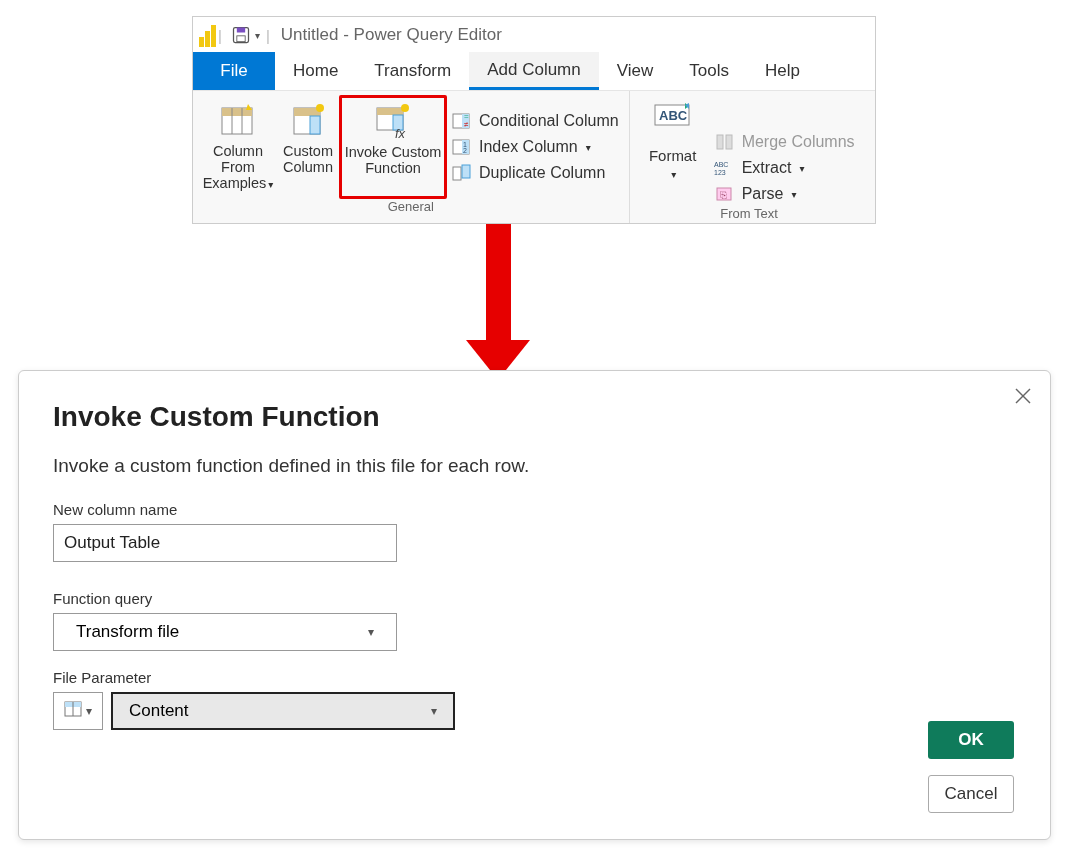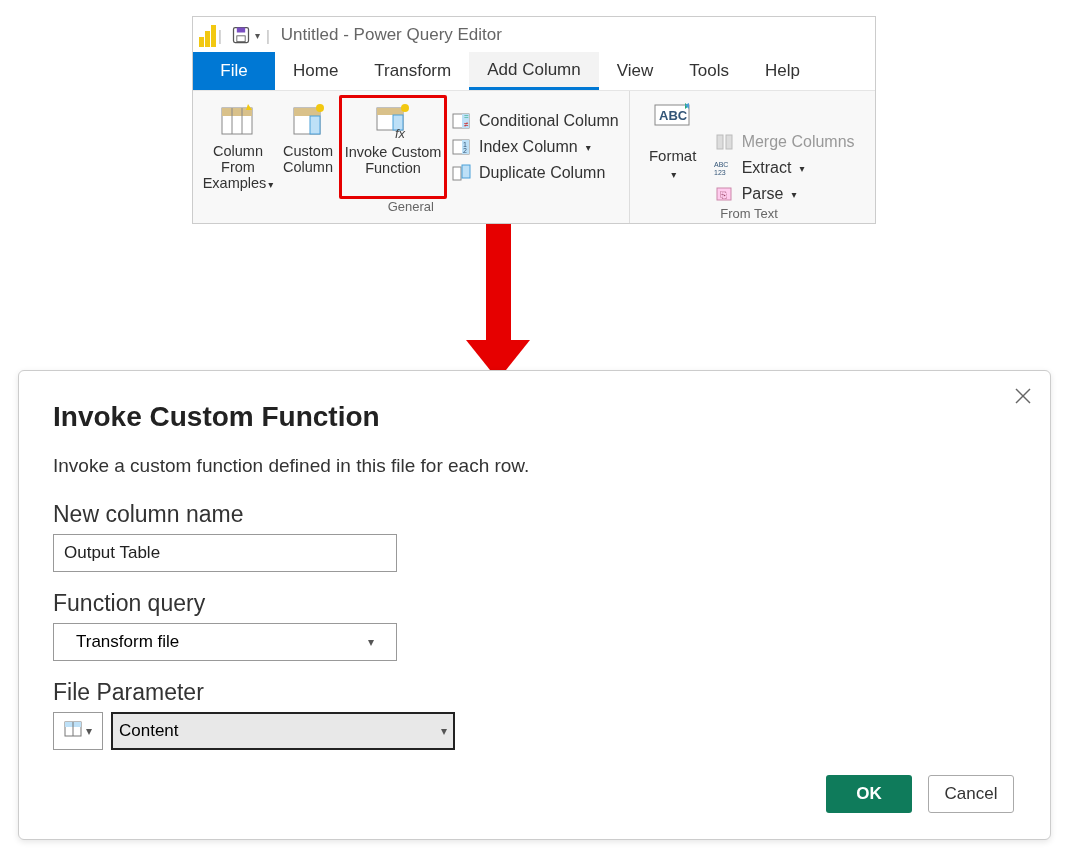--- a/index.html
+++ b/index.html
@@ -60,27 +60,27 @@
   
   .dialog {
     position:absolute; left:18px; top:370px; width:1033px; height:470px;
     border:1px solid #ccc; border-radius:6px; background:#fff;
     box-shadow:0 2px 6px rgba(0,0,0,0.1);
     padding:30px 34px 22px 34px;
   }
   .dlg-close { position:absolute; right:18px; top:16px; color:#666; font-size:20px;}
   .dlg-title { font-size:28px; font-weight:600; color:#222; margin-bottom:22px;}
   .dlg-desc { font-size:19px; color:#333; margin-bottom:24px;}
-  .field-label { font-size:23px; color:#333; margin-bottom:6px;}
-  .text-input { width:344px; height:38px; border:1px solid #999; padding:3px 10px; font-size:17px; color:#222; margin-bottom:18px;}
+  .field-label { font-size:15px; color:#333; margin-bottom:6px;}
+  .text-input { width:344px; height:38px; border:1px solid #999; padding:3px 10px; font-size:17px; color:#222; margin-bottom:28px;}
   .select-wrap { width:344px; height:38px; border:1px solid #999; display:flex; align-items:center; justify-content:space-between; padding:0 22px; margin-bottom:18px; font-size:17px;}
   .param-row { display:flex; gap:8px; align-items:center;}
   .type-btn { width:50px; height:38px; border:1px solid #999; display:flex; align-items:center; justify-content:center; gap:4px;}
-  .param-select { width:344px; height:38px; border:2px solid #222; background:#e8e8e8; display:flex; align-items:center; justify-content:space-between; padding:0 6px; font-size:17px;}
-  .dlg-buttons { position:absolute; right:36px; bottom:26px; display:flex; gap:16px;}
+  .param-select { width:344px; height:38px; border:2px solid #222; background:#e8e8e8; display:flex; align-items:center; justify-content:space-between; padding:0 16px; font-size:17px;}
+  .dlg-buttons { position:absolute; right:36px; bottom:26px; display:flex; gap:16px;flex-direction:column;}
   .btn-ok { width:86px; height:38px; background:#0f7b5b; color:#fff; border:none; border-radius:3px; font-size:17px; font-weight:600;}
   .btn-cancel { width:86px; height:38px; background:#fff; color:#333; border:1px solid #aaa; border-radius:3px; font-size:17px;}
   .caret { font-size:12px; color:#555;}
 </style>
 </head>
 <body>
 
 <div class="ribbon-window">
   <div class="titlebar">
     <span class="logo-block">

